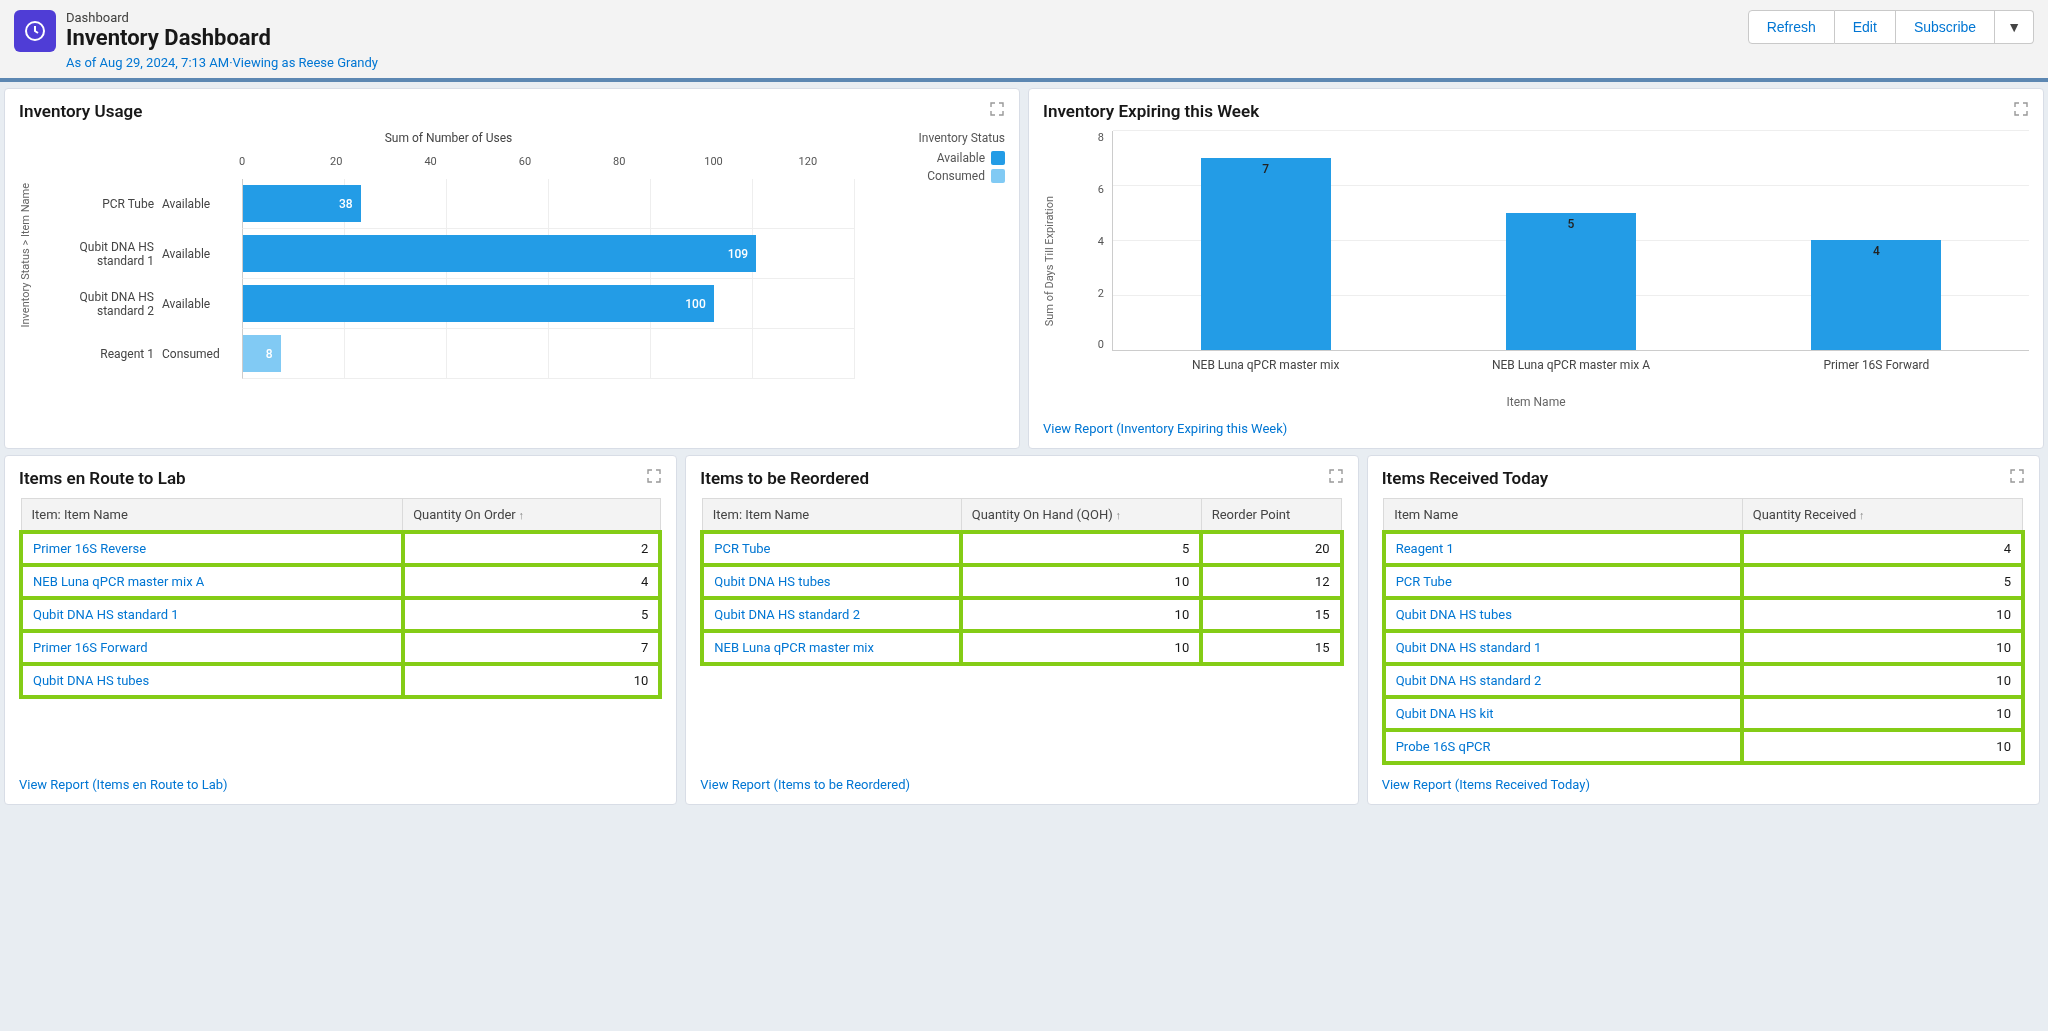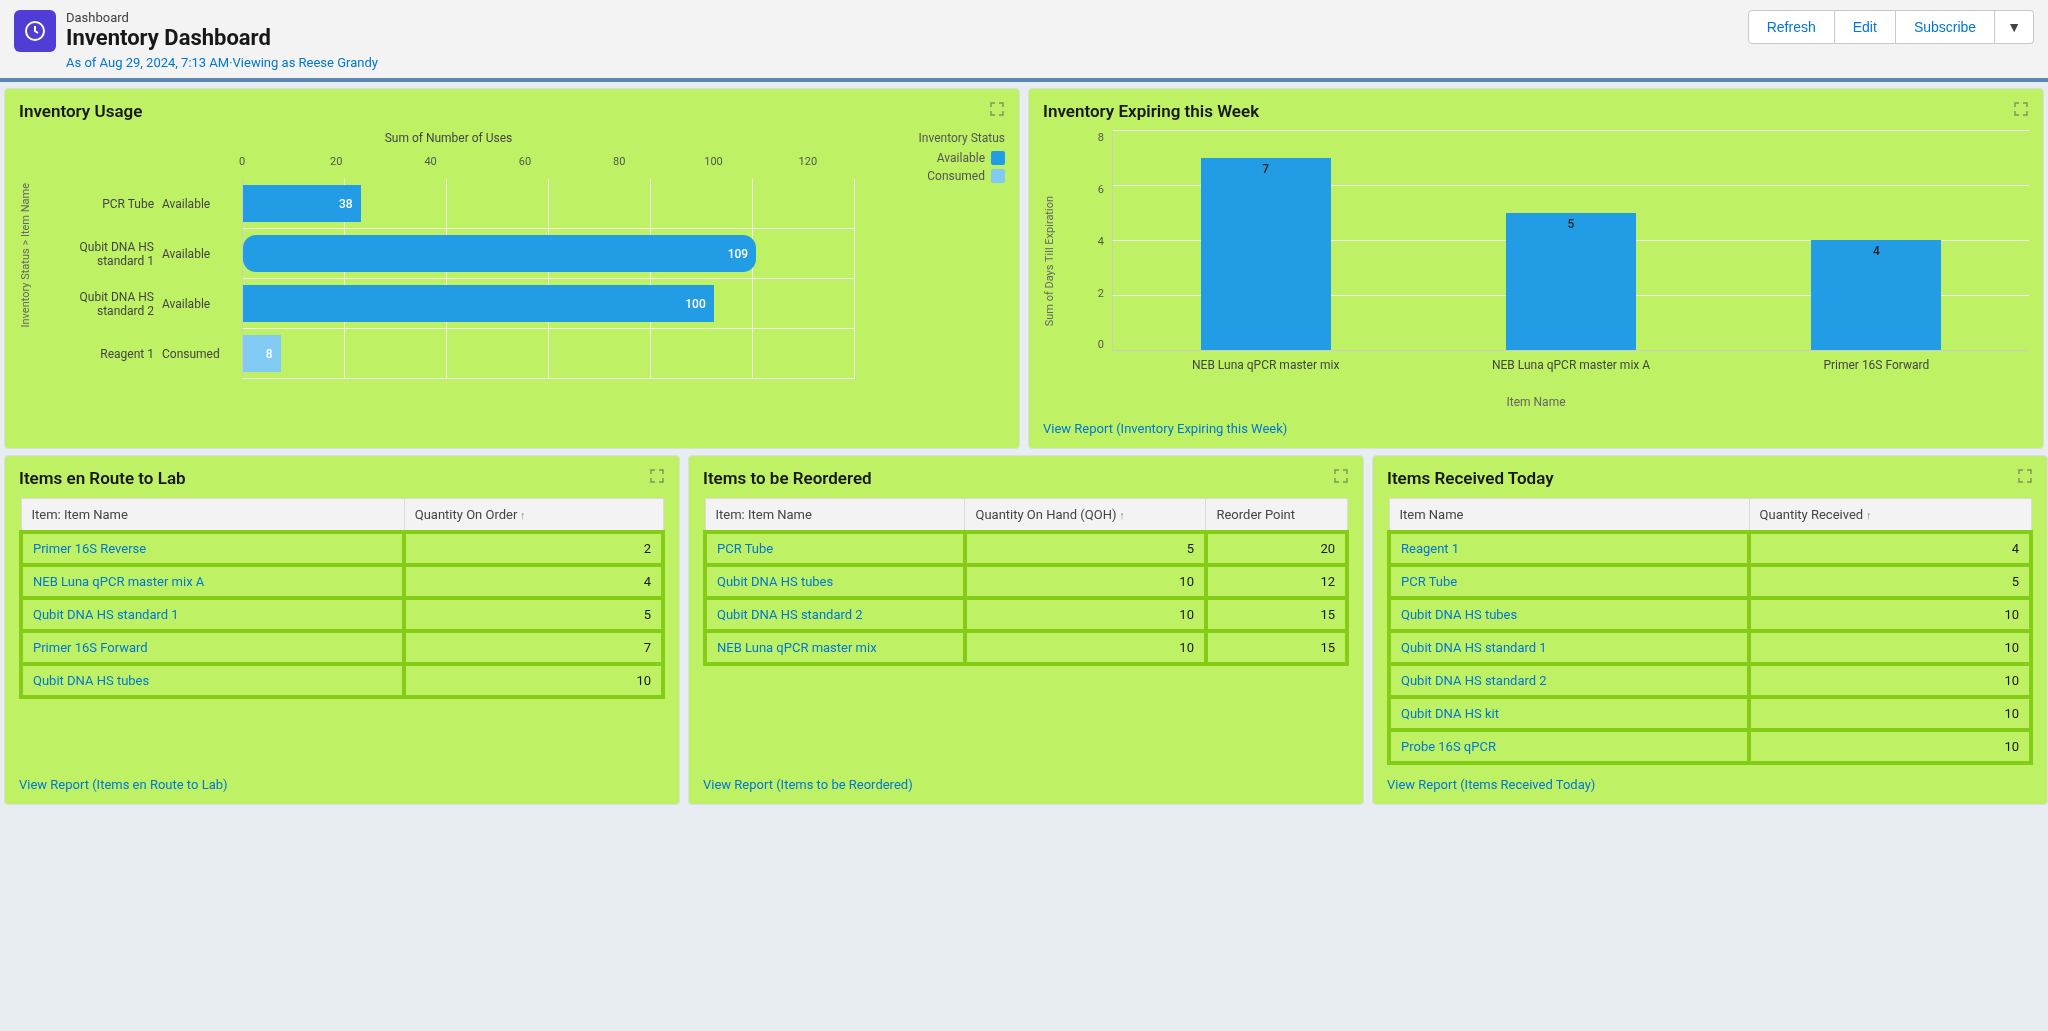--- a/index.html
+++ b/index.html
@@ -30,23 +30,23 @@
   .header-right { display: flex; gap: 0; }
   .btn {
     background: #fff; border: 1px solid #c9c9c9; color: #0176d3;
     font-size: 14px; padding: 8px 18px; cursor: pointer;
     border-radius: 0;
   }
   .btn:first-child { border-radius: 4px 0 0 4px; }
   .btn + .btn { border-left: none; }
   .btn-caret { padding: 8px 12px; border-radius: 0 4px 4px 0; color: #444; }
   .dash-grid { padding: 6px 4px; display: grid; grid-template-columns: 1fr 1fr; gap: 8px; }
-  .dash-row2 { padding: 0 0 8px 4px; display: grid; grid-template-columns: 1fr 1fr 1fr; gap: 8px; }
+  .dash-row2 { padding: 0 8px 8px 4px; display: grid; grid-template-columns: 1fr 1fr 1fr; gap: 8px; }
   .card {
-    background: #bef264; border: 1px solid #d8dde6; border-radius: 4px;
+    background: #ffffff; border: 1px solid #d8dde6; border-radius: 4px;
     padding: 12px 14px; display: flex; flex-direction: column; position: relative;
   }
   .card-title { font-size: 17px; font-weight: 600; margin-bottom: 10px; color: #181818; }
   .expand-icon {
     position: absolute; top: 12px; right: 14px; width: 16px; height: 16px;
     cursor: pointer; opacity: 0.6;
   }
   .chart-hbar { display: flex; flex-direction: row; gap: 10px; align-items: flex-start; }
   .yaxis-label {
     writing-mode: vertical-rl; transform: rotate(180deg);
@@ -165,21 +165,21 @@
               <div class="hbar-stat">Available</div>
               <div class="hbar-track">
                 <div class="hbar-gridlines">
                   <div class="hbar-gridline" style="flex: 1 1 0%;"></div>
                   <div class="hbar-gridline" style="flex: 1 1 0%;"></div>
                   <div class="hbar-gridline" style="flex: 1 1 0%;"></div>
                   <div class="hbar-gridline" style="flex: 1 1 0%;"></div>
                   <div class="hbar-gridline" style="flex: 1 1 0%;"></div>
                   <div class="hbar-gridline" style="flex: 1 1 0%;"></div>
                 </div>
-                <div class="hbar-bar" style="width: 83.8462%; border-radius: 13px;">109</div>
+                <div class="hbar-bar" style="width: 83.8462%;">109</div>
               </div>
             </div>
             <div class="hbar-row">
               <div class="hbar-cat">Qubit DNA HS standard 2</div>
               <div class="hbar-stat">Available</div>
               <div class="hbar-track">
                 <div class="hbar-gridlines">
                   <div class="hbar-gridline" style="flex: 1 1 0%;"></div>
                   <div class="hbar-gridline" style="flex: 1 1 0%;"></div>
                   <div class="hbar-gridline" style="flex: 1 1 0%;"></div>

